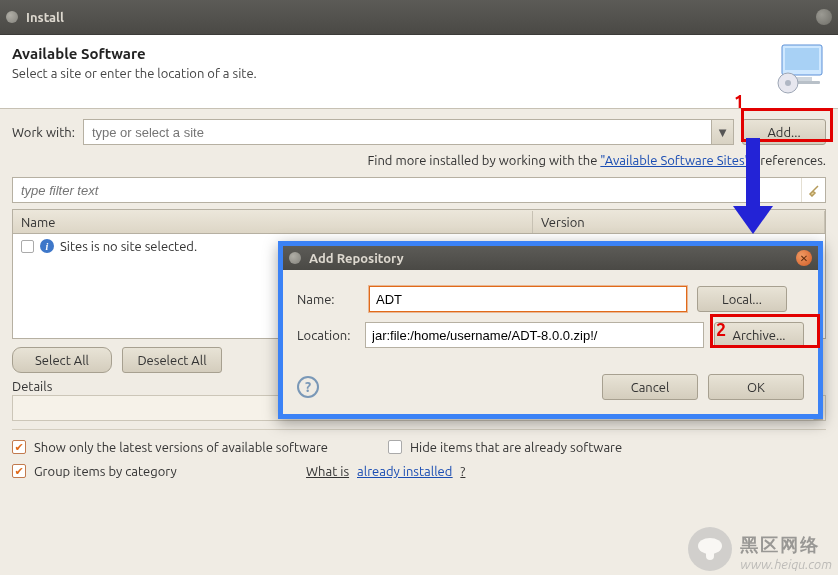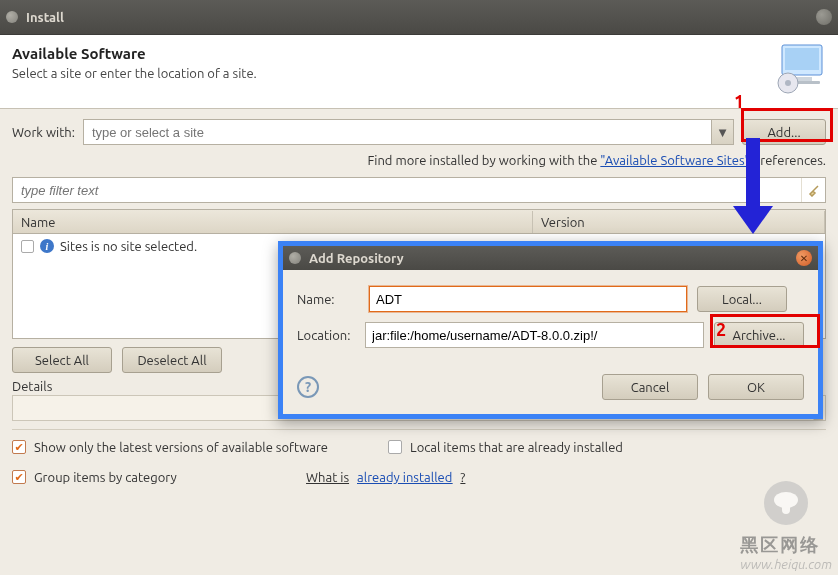--- a/index.html
+++ b/index.html
@@ -174,21 +174,21 @@
   .details-box .tri {
     position: absolute; right: 2px; bottom: 0;
     width: 0; height: 0;
     border-left: 10px solid transparent;
     border-bottom: 10px solid #c4beaf;
   }
 
   .hr { height: 1px; background: #d3cdbf; margin: 4px 0 10px 0; }
 
   .checks { display: flex; gap: 60px; }
-  .checks-col { display: flex; flex-direction: column; gap: 16px; justify-content: flex-end; }
+  .checks-col { display: flex; flex-direction: column; gap: 10px; justify-content: flex-end; }
   .chk {
     display: flex; align-items: center; gap: 8px; font-size: 13px;
   }
   .chk .box {
     width: 14px; height: 14px; border: 1px solid #c27a4e; border-radius: 2px;
     background: #fff;
     display: flex; align-items: center; justify-content: center;
   }
   .chk .box.checked::after {
     content: "✔"; font-size: 11px; color: #e06a1a; line-height: 1;
@@ -251,23 +251,22 @@
     display: flex; align-items: center; justify-content: center;
     font-weight: bold; font-size: 14px;
   }
   .dlg-footer .spacer { flex: 1; }
   .dlg-footer .btn { min-width: 96px; margin-left: 10px; }
 
   
   .watermark {
     position: absolute;
     right: 6px; bottom: 4px;
-    display: flex; align-items: center; gap: 8px;
+    display: flex; align-items: flex-end; gap: 8px;
     opacity: 0.6;
-    flex-direction: column;
   }
   .watermark .mush {
     width: 44px; height: 44px; border-radius: 50%;
     background: #bdbdbd;
     display: flex; align-items: center; justify-content: center;
   }
   .watermark .txt { text-align: left; }
   .watermark .cn { font-size: 18px; font-weight: bold; color: #616161; letter-spacing: 2px; }
   .watermark .dom { font-size: 13px; color: #9a9a9a; font-style: italic; }
 
@@ -341,21 +340,21 @@
       <div class="th th-ver">Version</div>
     </div>
     <div class="trow">
       <div class="cb"></div>
       <div class="info-icon">i</div>
       <div>Sites is no site selected.</div>
     </div>
   </div>
 
   <div class="sel-row">
-    <div class="btn" style="min-width:100px;">Select All</div>
+    <div class="btn" style="min-width:100px;border-radius:9px;">Select All</div>
     <div class="btn" style="min-width:100px;">Deselect All</div>
   </div>
 
   <div class="details-lbl">Details</div>
   <div class="details-box">
     <div class="tri"></div>
   </div>
 
   <div class="hr"></div>
 
@@ -366,21 +365,21 @@
         <span>Show only the latest versions of available software</span>
       </div>
       <div class="chk">
         <div class="box checked"></div>
         <span>Group items by category</span>
       </div>
     </div>
     <div class="checks-col">
       <div class="chk">
         <div class="box unchecked"></div>
-        <span>Local items that are already installed</span>
+        <span>Hide items that are already software</span>
       </div>
       <div class="chk" style="margin-left:-82px;text-decoration:underline;">
         <span>What is </span>
         <a href="#">already installed</a>
           <span>?</span>
       </div>
     </div>
   </div>
 
 </div>

